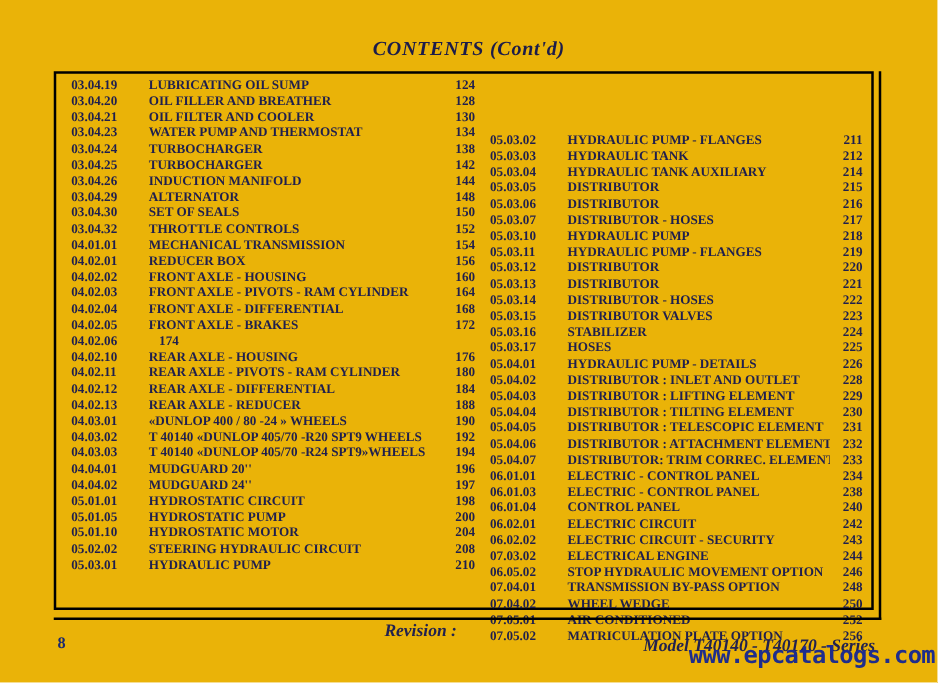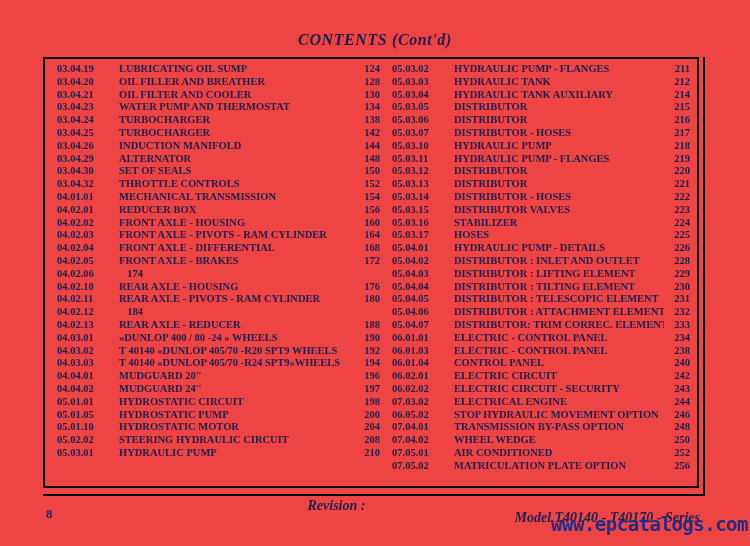--- a/index.html
+++ b/index.html
@@ -1,19 +1,19 @@
 <!DOCTYPE html>
 <html><head>
 <meta charset="utf-8">
 <style>
   html,body { margin:0; padding:0; background:#fff; }
   .page {
     position:relative;
     width:750px; height:546px;
-    background:#ef4444;
+    background:#eab308;
     font-family:"Liberation Serif", serif;
     color:#1f1f4e;
     overflow:hidden;
   }
   .doc-title {
     position:absolute; top:31px; left:0; width:100%;
     text-align:center;
     font-size:16px; font-weight:bold; font-style:italic;
     letter-spacing:0.6px;
     color:#1c1c4a;
@@ -31,21 +31,21 @@
   }
   .shadow-bottom {
     position:absolute; left:43px; top:494px;
     width:662px; height:2px; background:#000;
   }
   .toc-col {
     padding-top:4px;
     box-sizing:border-box;
   }
   .toc-col.left  { width:339px; padding-left:12px; padding-right:4px; }
-  .toc-col.right { width:313px; padding-left:8px;  padding-right:7px; }
+  .toc-col.right { width:313px; padding-left:8px;  padding-right:7px;margin-top:44px; }
   .toc-row {
     display:flex;
     align-items:baseline;
     line-height:12.8px;
     font-size:10.5px;
     font-weight:bold;
     white-space:nowrap;
   }
   .toc-row .code  { flex:none; width:60px; }
   .toc-row .title { flex:1; padding-left:2px; overflow:hidden; }
@@ -175,20 +175,21 @@
           <span class="title">REAR AXLE - HOUSING</span>
           <span class="pageno">176</span>
         </div>
         <div class="toc-row">
           <span class="code">04.02.11</span>
           <span class="title">REAR AXLE - PIVOTS - RAM CYLINDER</span>
           <span class="pageno">180</span>
         </div>
         <div class="toc-row">
           <span class="code">04.02.12</span>
+          <span class="title">REAR AXLE - DIFFERENTIAL</span>
           <span class="pageno">184</span>
         </div>
         <div class="toc-row">
           <span class="code">04.02.13</span>
           <span class="title">REAR AXLE - REDUCER</span>
           <span class="pageno">188</span>
         </div>
         <div class="toc-row">
           <span class="code">04.03.01</span>
           <span class="title">«DUNLOP 400 / 80 -24 » WHEELS</span>

